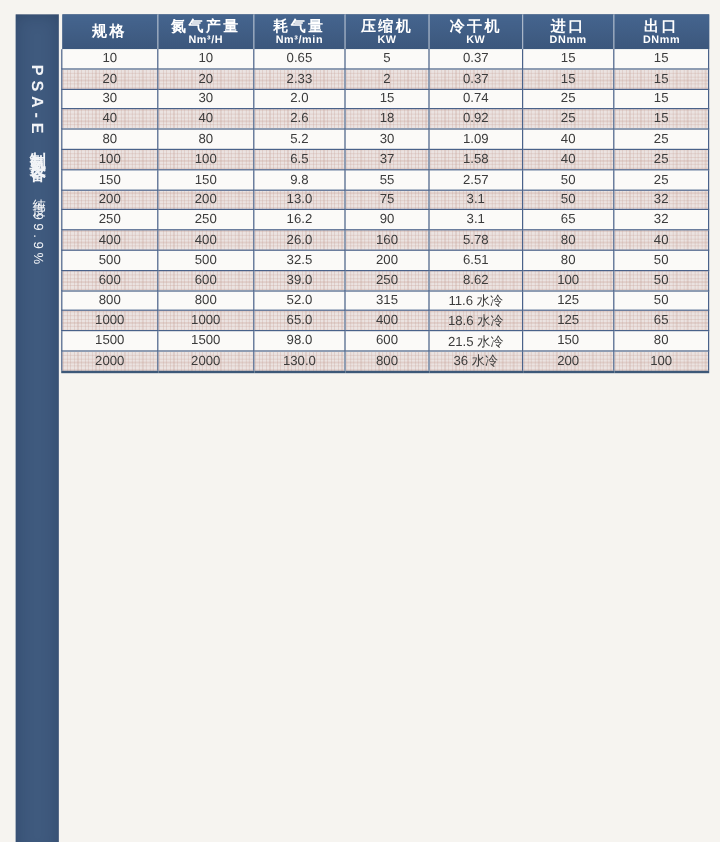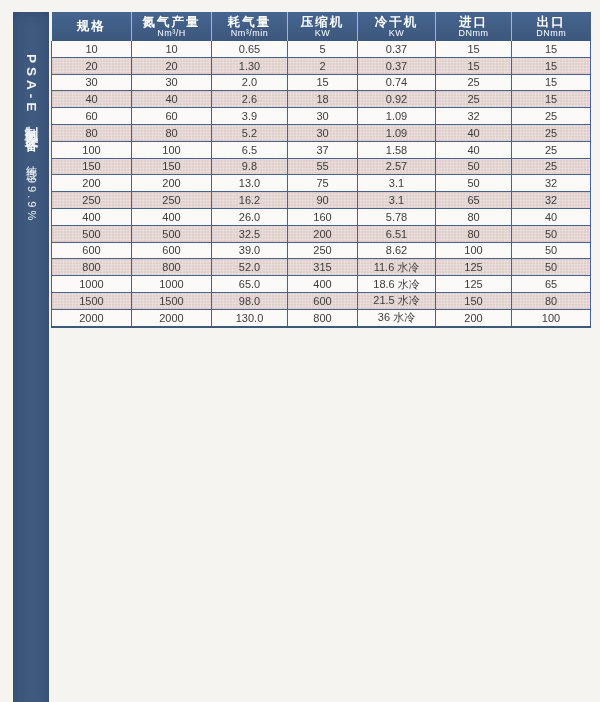--- a/index.html
+++ b/index.html
@@ -69,21 +69,21 @@
     height: 29px;
     padding: 0;
     vertical-align: middle;
     text-align: center;
     border-left: 1px solid rgba(255,255,255,.55);
     font-weight: bold;
     margin-top: 16px;
   }
   table.grid thead th:first-child { border-left: none; }
   .h-label { font-size: 12.5px; letter-spacing: 2px; line-height: 1.15; }
-  .h-sub   { font-size: 9px; font-weight: normal; letter-spacing: .5px; line-height: 1.05; }
+  .h-sub   { font-size: 9px; font-weight: bold; letter-spacing: .5px; line-height: 1.05; }
 
   table.grid tbody td {
     height: 15.8px;
     padding: 0;
     text-align: center;
     vertical-align: middle;
     font-size: 11px;
     color: #3c3c3c;
     border: 1px solid #4a628a;
     border-top: none;
@@ -160,21 +160,21 @@
               <td>10</td>
               <td>0.65</td>
               <td>5</td>
               <td>0.37</td>
               <td>15</td>
               <td>15</td>
             </tr>
             <tr>
               <td>20</td>
               <td>20</td>
-              <td>1.30</td>
+              <td>2.33</td>
               <td>2</td>
               <td>0.37</td>
               <td>15</td>
               <td>15</td>
             </tr>
             <tr>
               <td>30</td>
               <td>30</td>
               <td>2.0</td>
               <td>15</td>
@@ -183,29 +183,20 @@
               <td>15</td>
             </tr>
             <tr>
               <td>40</td>
               <td>40</td>
               <td>2.6</td>
               <td>18</td>
               <td>0.92</td>
               <td>25</td>
               <td>15</td>
-            </tr>
-            <tr>
-              <td>60</td>
-              <td>60</td>
-              <td>3.9</td>
-              <td>30</td>
-              <td>1.09</td>
-              <td>32</td>
-              <td>25</td>
             </tr>
             <tr>
               <td>80</td>
               <td>80</td>
               <td>5.2</td>
               <td>30</td>
               <td>1.09</td>
               <td>40</td>
               <td>25</td>
             </tr>

